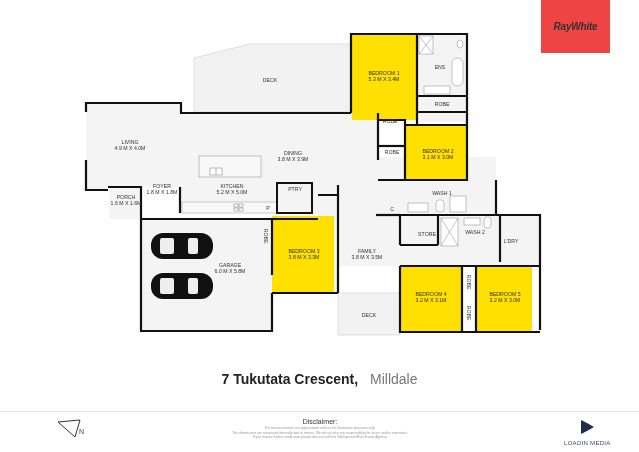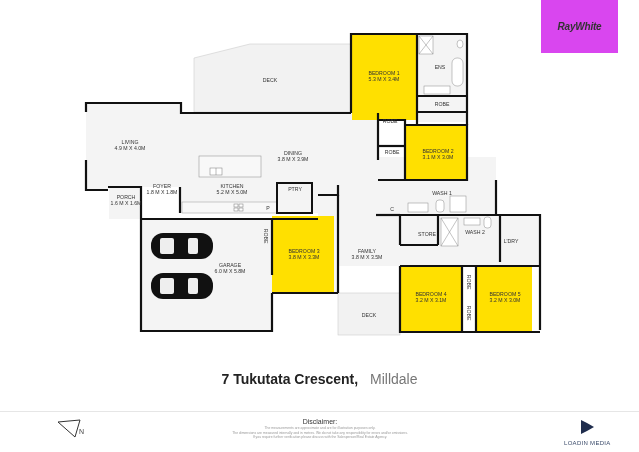--- a/index.html
+++ b/index.html
@@ -1,17 +1,17 @@
 <!DOCTYPE html>
 <html><head>
 <meta charset="utf-8">
 <style>
   html, body { margin:0; padding:0; background:#ffffff; }
   body { width:639px; height:452px; position:relative; overflow:hidden; font-family:"Liberation Sans", sans-serif; }
-  .logo { position:absolute; left:541px; top:0; width:77px; height:53px; background:#d946ef; display:flex; align-items:center; justify-content:center; }
+  .logo { position:absolute; left:541px; top:0; width:69px; height:53px; background:#ef4444; display:flex; align-items:center; justify-content:center; }
   .logo span { font-weight:bold; font-style:italic; font-size:10px; color:#333; letter-spacing:-0.2px; }
   svg.plan { position:absolute; left:0; top:0; }
   .lbl { position:absolute; font-size:5.2px; color:#333; text-align:center; line-height:6px; transform:translate(-50%,-50%); white-space:nowrap; font-family:"Liberation Sans", sans-serif; }
   .lbl.v { transform:translate(-50%,-50%) rotate(90deg); }
   .title { position:absolute; left:0; width:639px; top:371px; text-align:center; font-size:14px; color:#222; }
   .title .sub { color:#777; font-weight:normal;margin-left:8px; }
   .title .main { font-weight:bold;margin-top:24px; }
   .footer-line { position:absolute; left:0; width:639px; top:411px; height:1px; background:#e6e6e6; }
   .disc { position:absolute; left:160px; width:320px; top:417px; text-align:center; color:#999; font-size:3.4px; line-height:4.5px; }
   .disc .h { font-size:7px; color:#333; line-height:9px; }

